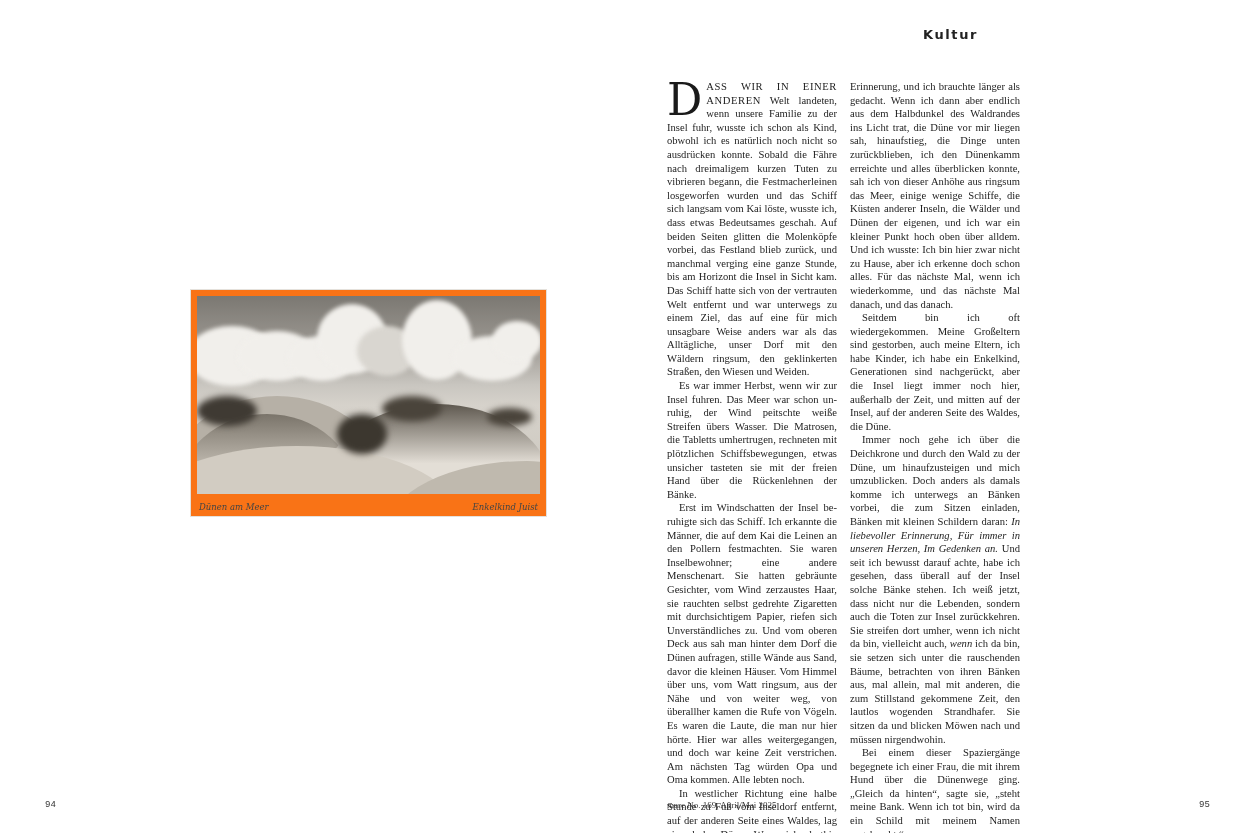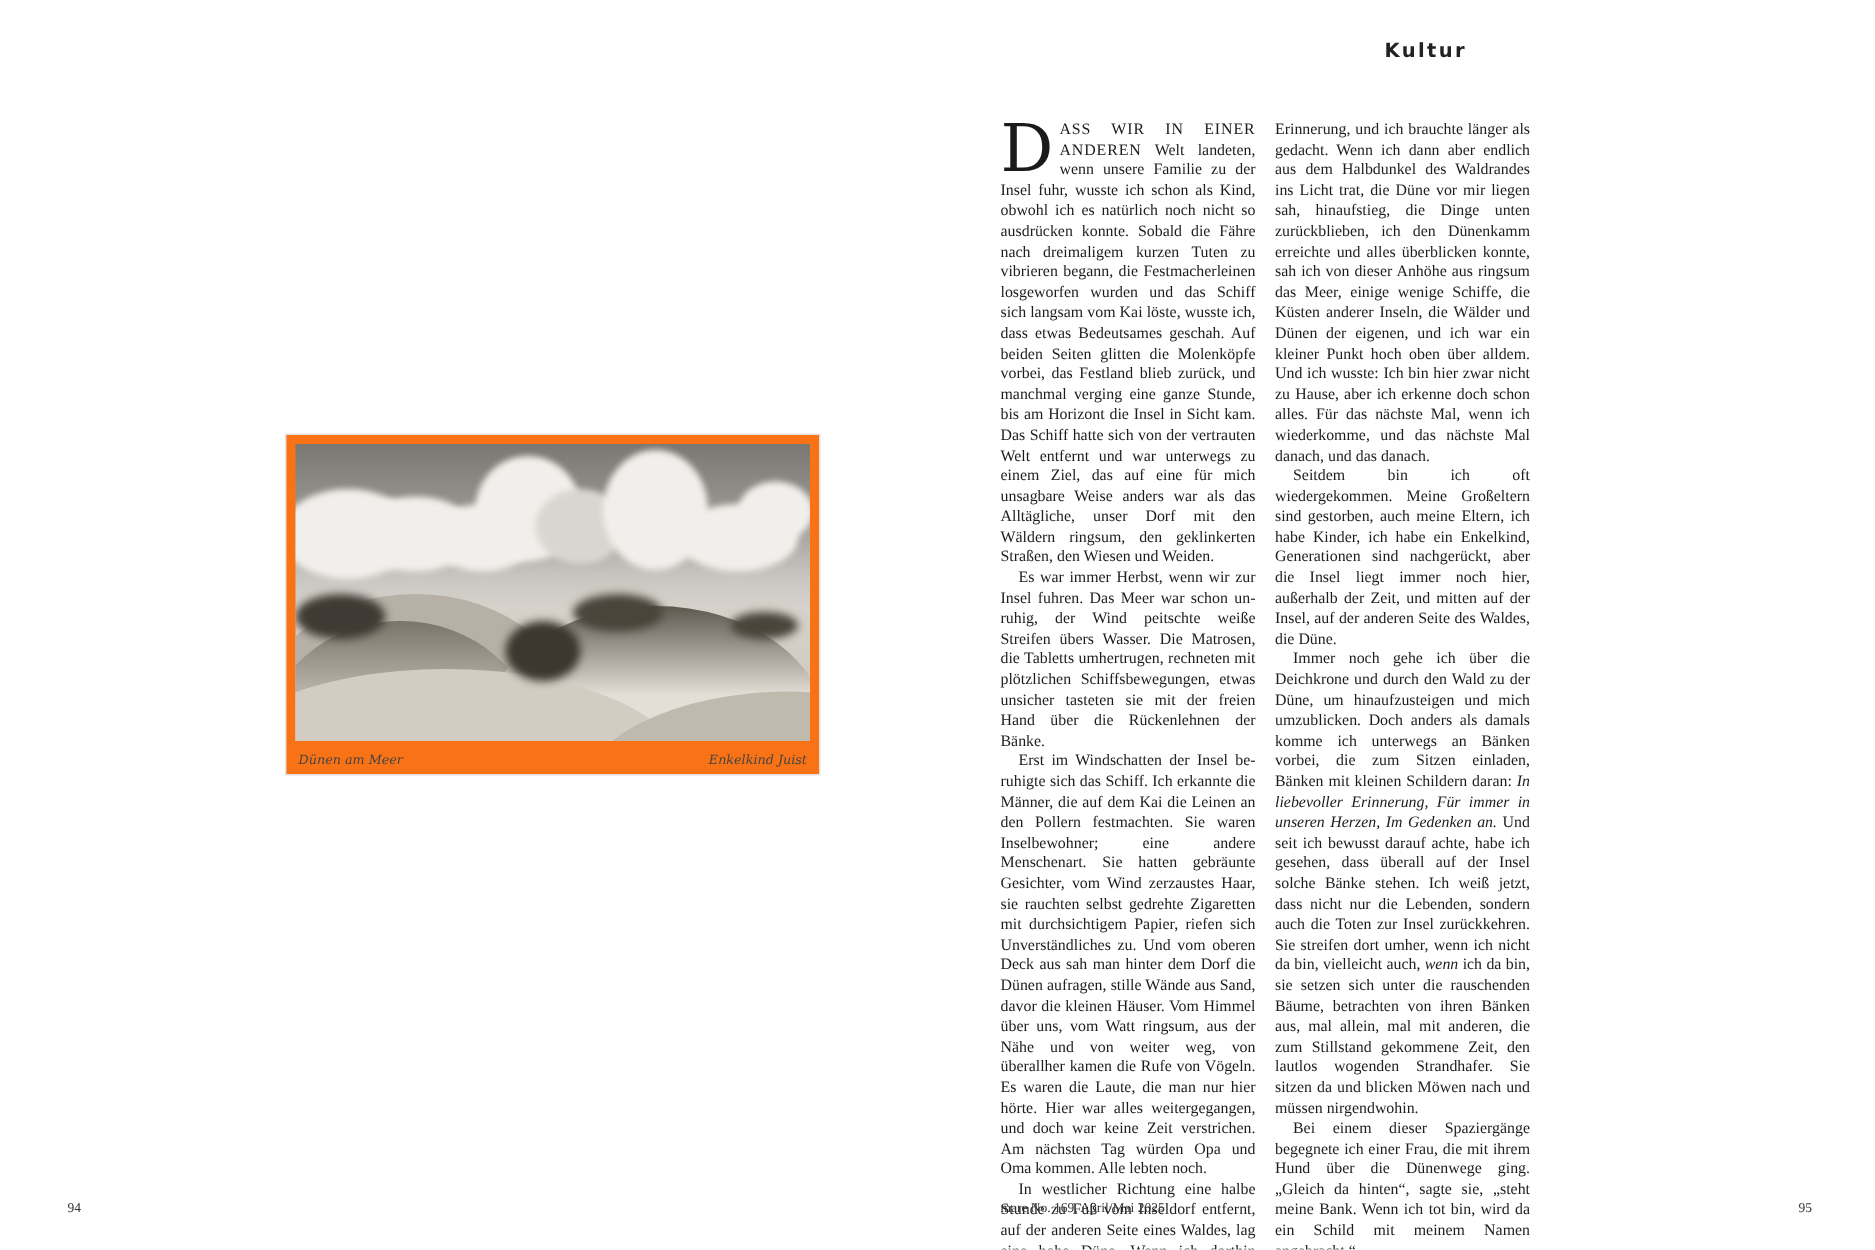--- a/index.html
+++ b/index.html
@@ -64,21 +64,21 @@
   .col p { text-indent: 12px; }
   .col p.first { text-indent: 0; }
   .dropcap {
     float: left; font-family: "DejaVu Serif", serif; font-size: 44px; line-height: 38px;
     margin: 1px 4px 0 0; color: #1a1a1a;
   }
   .smallcaps { letter-spacing: 0.6px; }
   .col em { font-style: italic; }
 
   .folio {
-    position: absolute; top: 800px; font-family: Liberation Serif, serif; font-size: 9px; color: #333;
+    position: absolute; top: 800px; font-family: Liberation Mono, monospace; font-size: 9px; color: #333;
   }
   .folio-left { left: 45px; }
   .folio-right { left: 1199px; }
   .imprint { position: absolute; top: 800px; left: 667px; font-family: "Liberation Serif", serif; font-size: 9px; color: #333; }
 </style>
 </head>
 <body>
 
 <div class="spread">
 

